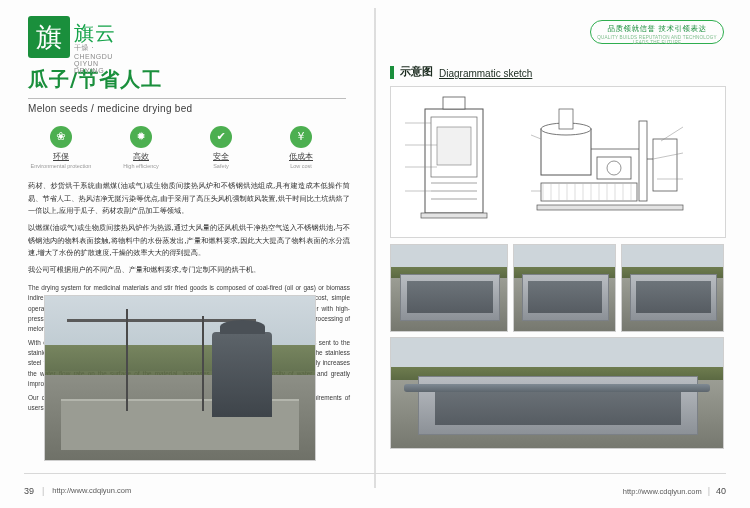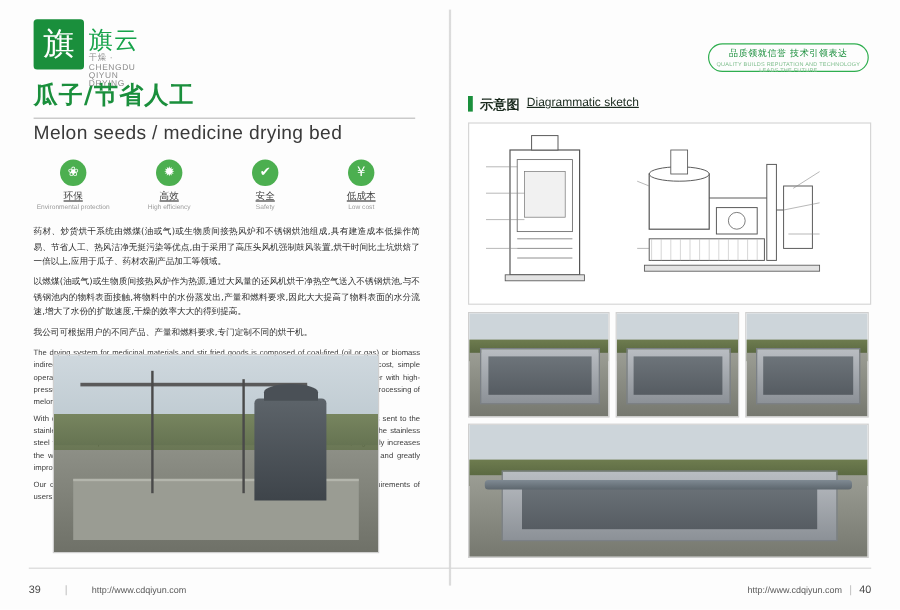--- a/index.html
+++ b/index.html
@@ -48,21 +48,21 @@
   }
   .title-block{margin-top:4px;}
   .title-cn{
     font-size:20px;color:#1a8f3c;font-weight:bold;letter-spacing:1px;
     font-family:"DejaVu Sans", sans-serif;
   }
   .title-rule{
     width:318px;height:1px;background:#bdbdbd;margin:5px 0 4px 0;
   }
   .title-en{
-    font-size:16px;color:#3a3a3a;letter-spacing:.3px;
+    font-size:10px;color:#3a3a3a;letter-spacing:.3px;
   }
   .features{
     display:flex;gap:18px;margin:12px 0 10px 2px;
   }
   .feat{width:62px;text-align:center;}
   .feat-icon{
     width:22px;height:22px;border-radius:50%;
     background:#4caf50;color:#fff;margin:0 auto 3px auto;
     font-size:11px;line-height:22px;font-family:"DejaVu Sans", sans-serif;
   }
@@ -93,33 +93,33 @@
     background:#9a9c93;border-top:2px solid #b3b5ac;}
   .ph-silo{position:absolute;right:16%;top:22%;width:22%;height:52%;
     background:linear-gradient(#5d646a,#3e444a);border-radius:4px 4px 0 0;}
   .ph-silo:after{content:"";position:absolute;left:12%;top:-14%;width:76%;height:16%;
     background:#4a5056;border-radius:50% 50% 0 0;}
   .ph-pole{position:absolute;left:30%;top:8%;width:2px;height:62%;background:#4a4a4a;}
   .ph-pole2{position:absolute;left:58%;top:12%;width:2px;height:58%;background:#4a4a4a;}
   .ph-beam{position:absolute;left:8%;top:14%;width:70%;height:3px;background:#5a5a5a;}
   
   .right{
-    position:absolute;left:376px;top:16px;width:374px;height:416px;
+    position:absolute;left:376px;top:0;width:374px;height:416px;
     padding:16px 26px 0 14px;box-sizing:border-box;
   }
   .badge{
     position:absolute;right:26px;top:20px;width:134px;height:24px;
     border:1px solid #2fae4f;border-radius:12px;box-sizing:border-box;
     text-align:center;padding-top:3px;
   }
   .badge-cn{font-size:7.5px;color:#1a8f3c;font-family:"DejaVu Sans", sans-serif;
     letter-spacing:.5px;}
   .badge-en{font-size:4.6px;color:#7fbe8d;letter-spacing:.2px;margin-top:1px;}
   .sec-head{
-    position:absolute;left:14px;top:64px;display:flex;align-items:flex-start;gap:6px;
+    position:absolute;left:14px;top:64px;display:flex;align-items:flex-end;gap:6px;
   }
   .sec-bar{width:4px;height:13px;background:#1a8f3c;}
   .sec-cn{font-size:11px;color:#1a2a1e;font-weight:bold;
     font-family:"DejaVu Sans", sans-serif;}
   .sec-en{font-size:10px;color:#1a2a1e;text-decoration:underline;}
   
   .diagram{
     position:absolute;left:14px;top:86px;width:334px;height:150px;
     border:1px solid #d6d6d6;background:#fff;
   }
@@ -142,21 +142,21 @@
     background:linear-gradient(#b9bdc2,#8c9197);border:1px solid #7b8086;}
   .tank-inner{position:absolute;left:6%;top:14%;width:88%;height:70%;
     background:linear-gradient(#6d747a,#565c62);}
   .pipe{position:absolute;left:4%;top:42%;width:92%;height:7%;
     background:linear-gradient(#7f8a93,#5d666d);border-radius:3px;}
   
   .foot-rule{
     position:absolute;left:24px;bottom:34px;width:702px;height:1px;background:#d8d8d8;
   }
   .foot-left{
-    position:absolute;left:24px;bottom:12px;display:flex;align-items:flex-end;gap:20px;
+    position:absolute;left:24px;bottom:12px;display:flex;align-items:flex-start;gap:8px;
   }
   .foot-right{
     position:absolute;right:24px;bottom:12px;display:flex;align-items:baseline;gap:6px;
   }
   .pg{font-size:9px;color:#4a4a4a;}
   .url{font-size:7.5px;color:#5a5a5a;}
   .sep{font-size:9px;color:#bbb;}
 </style>
 </head>
 <body>

